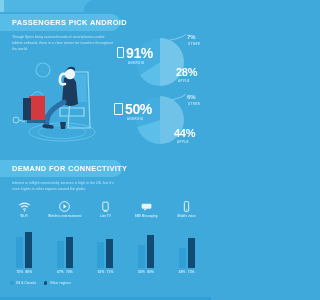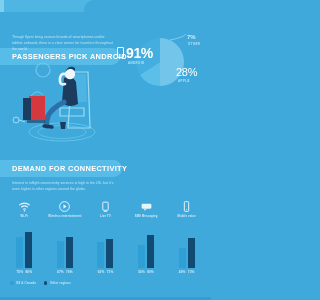--- a/index.html
+++ b/index.html
@@ -77,21 +77,21 @@
     position:absolute;
     color:#bfe4f6;
     font-size:2.8px;
     font-weight:bold;
     letter-spacing:0.5px;
   }
   .pct-mid {
     position:absolute;
     color:#ffffff;
     font-size:11px;
-    font-weight:normal;
+    font-weight:bold;
     letter-spacing:-0.3px;
     line-height:1;
   }
   .pct-small {
     position:absolute;
     color:#cfeafa;
     font-size:6px;
     font-weight:bold;
     line-height:1;
   }
@@ -166,21 +166,21 @@
 </style>
 </head>
 <body>
 
 <div class="page">
 
   <div class="top-banner">
     <div class="top-banner-fade"></div>
   </div>
 
-  <div class="sec-tab" id="sec1-tab" style="width:120px;margin-top:34px;">
+  <div class="sec-tab" id="sec1-tab" style="width:120px;">
     <span class="tab-title">PASSENGERS PICK ANDROID</span>
   </div>
   <div class="sec-body" id="sec1-body">Though flyers bring various brands of smartphones and/or tablets onboard, there is a clear winner for travelers throughout the world.</div>
 
   <svg class="illus" viewBox="0 0 112 95">
     <ellipse cx="60" cy="80" rx="33" ry="9" fill="none" stroke="#63c3ea" stroke-width="1"></ellipse>
     <ellipse cx="60" cy="80" rx="24" ry="6.5" fill="none" stroke="#63c3ea" stroke-width="0.8"></ellipse>
 
     <circle cx="41" cy="18" r="7" fill="none" stroke="#6ec8ec" stroke-width="1.2"></circle>
 
@@ -219,20 +219,35 @@
     </svg>
     <span class="dev-icon" style="left:9px; top:13px; width:7px; height:11px;"></span>
     <span class="pct-big" style="left:18px; top:12px;">91%</span>
     <span class="pct-sub" style="left:20px; top:27px;">ANDROID</span>
     <span class="pct-mid" style="left:68px; top:33px;">28%</span>
     <span class="pct-sub" style="left:70px; top:45px;">APPLE</span>
     <span class="pct-small" style="left:79px; top:0px;">7%</span>
     <span class="pct-sub" style="left:80px; top:8px;">OTHER</span>
   </div>
 
+  <div class="donut-wrap" id="donut2">
+    <svg viewBox="0 0 103 58" style="position:absolute;inset:0;">
+      <path d="M52 6 a24 24 0 0 1 0 48 L52 30 Z" fill="#8fd4f0" opacity="0.6"></path>
+      <path d="M52 54 a24 24 0 0 1 -23 -17 L52 30 Z" fill="#5cbfe9"></path>
+      <path d="M29 37 a24 24 0 0 1 23 -31 L52 30 Z" fill="#4cb4e4" opacity="0.4"></path>
+      <path d="M64 10 q11 -3 14 -6" stroke="#8fd4f0" stroke-width="0.8" fill="none"></path>
+    </svg>
+    <span class="dev-icon" style="left:6px; top:13px; width:9px; height:12px;"></span>
+    <span class="pct-big" style="left:17px; top:12px;">50%</span>
+    <span class="pct-sub" style="left:19px; top:27px;">ANDROID</span>
+    <span class="pct-mid" style="left:66px; top:38px;">44%</span>
+    <span class="pct-sub" style="left:69px; top:50px;">APPLE</span>
+    <span class="pct-small" style="left:79px; top:4px;">6%</span>
+    <span class="pct-sub" style="left:80px; top:12px;">OTHER</span>
+  </div>
 
   <div class="sec-tab" id="sec2-tab" style="width:122px;">
     <span class="tab-title">DEMAND FOR CONNECTIVITY</span>
   </div>
   <div class="sec-body" id="sec2-body">Interest in inflight connectivity services is high in the US, but it's even higher in other regions around the globe.</div>
 
   <div class="icon-row">
     <div class="icon-cell">
       <svg class="icon-glyph" viewBox="0 0 24 24">
         <path d="M3 9 a14 14 0 0 1 18 0" fill="none" stroke="#e6f4fc" stroke-width="2" stroke-linecap="round"></path>

